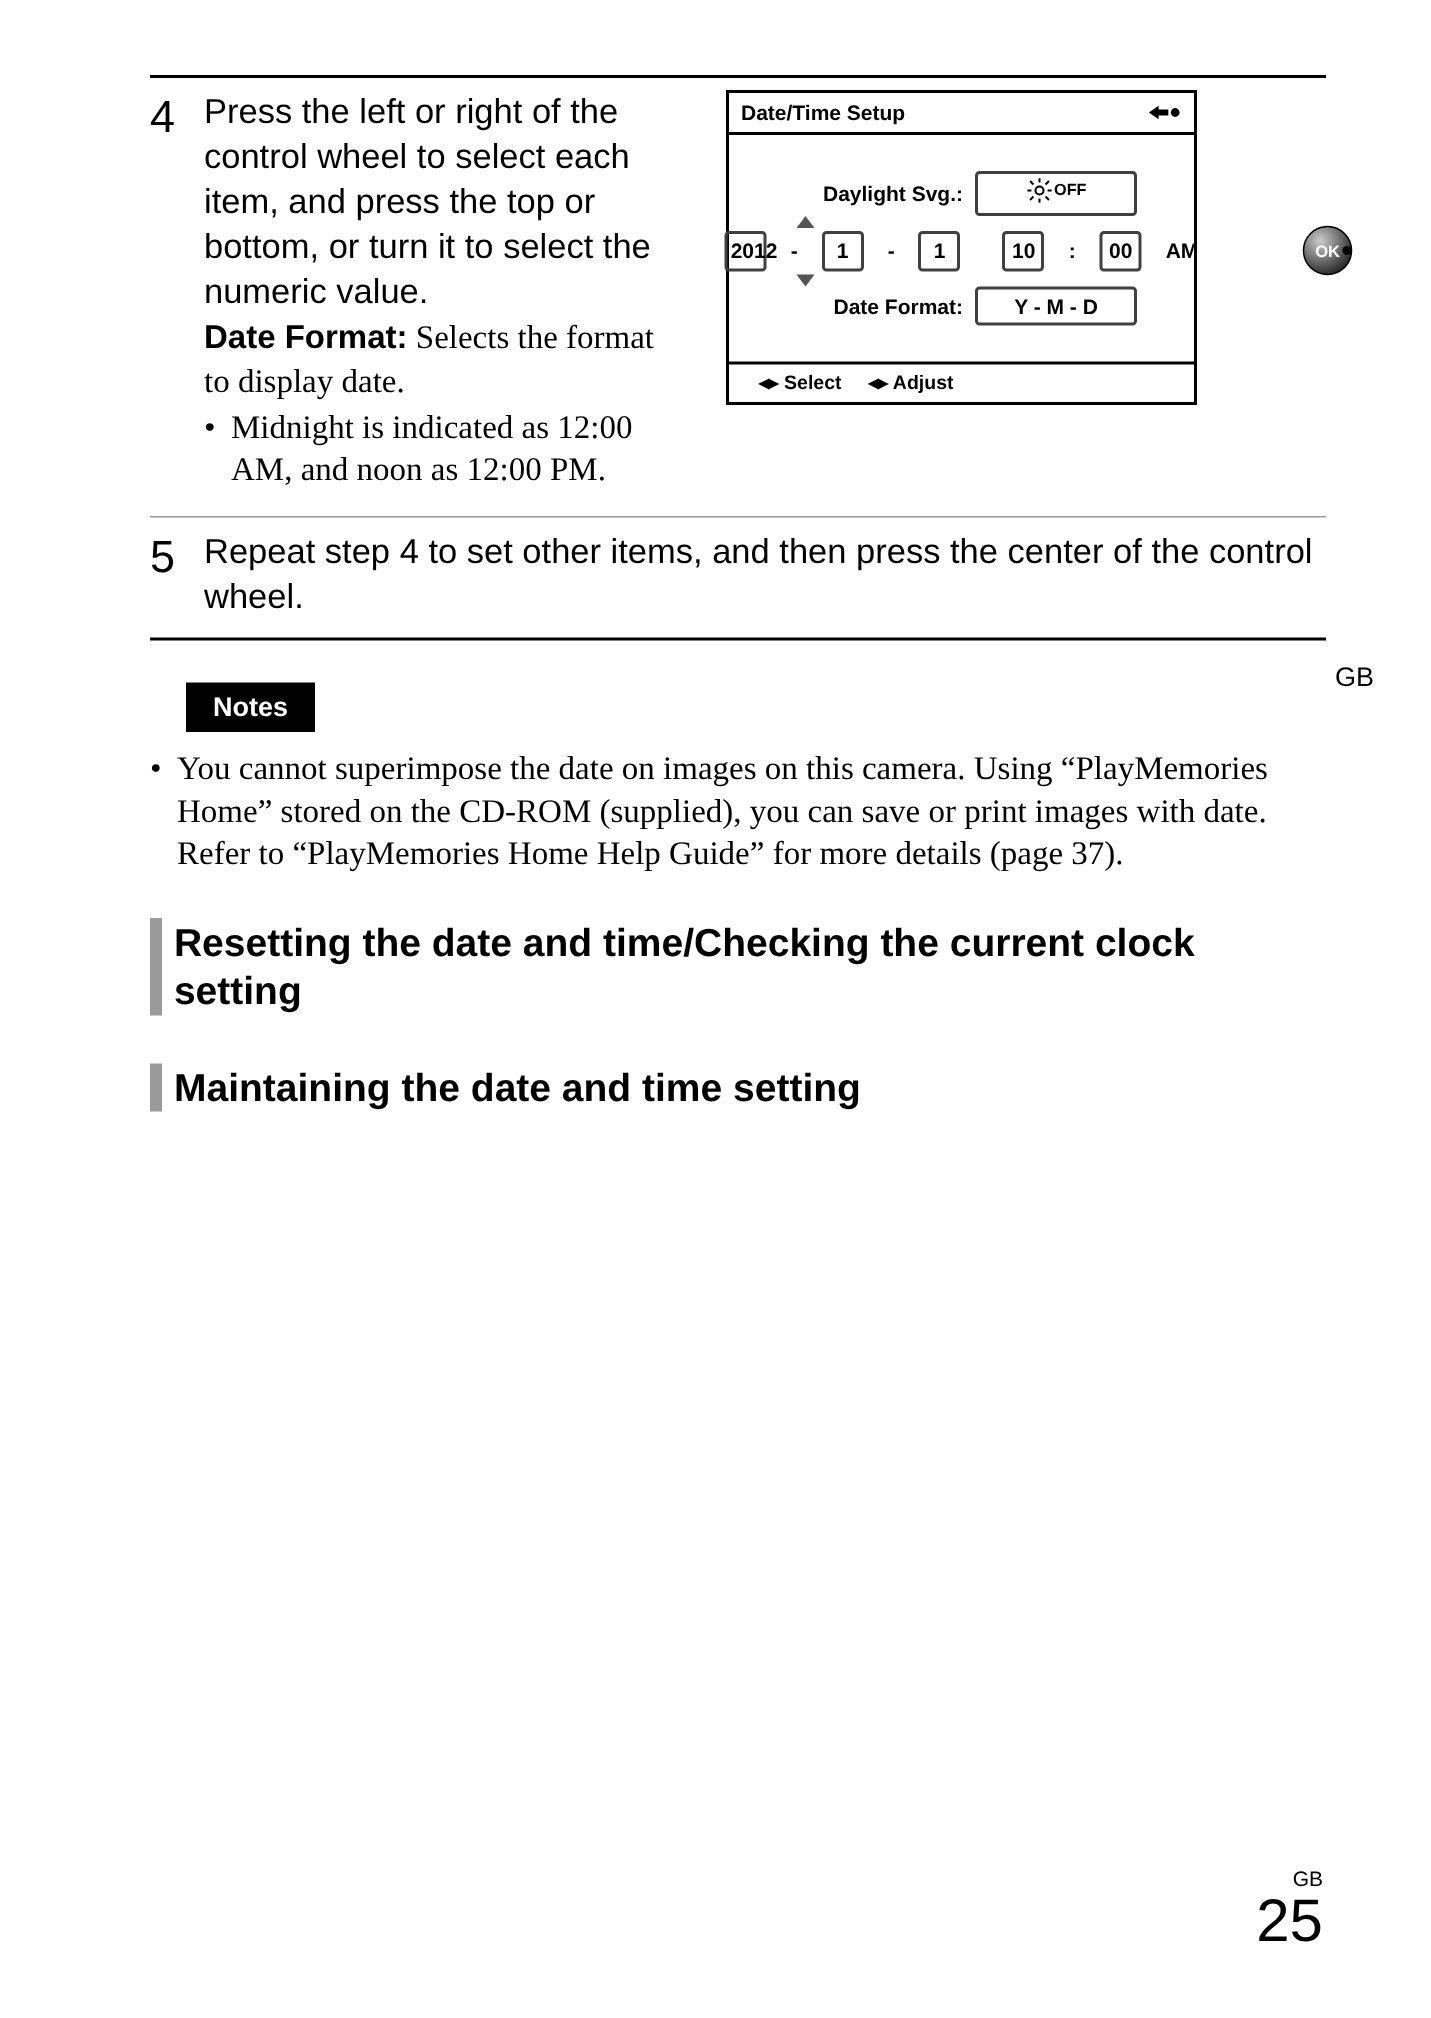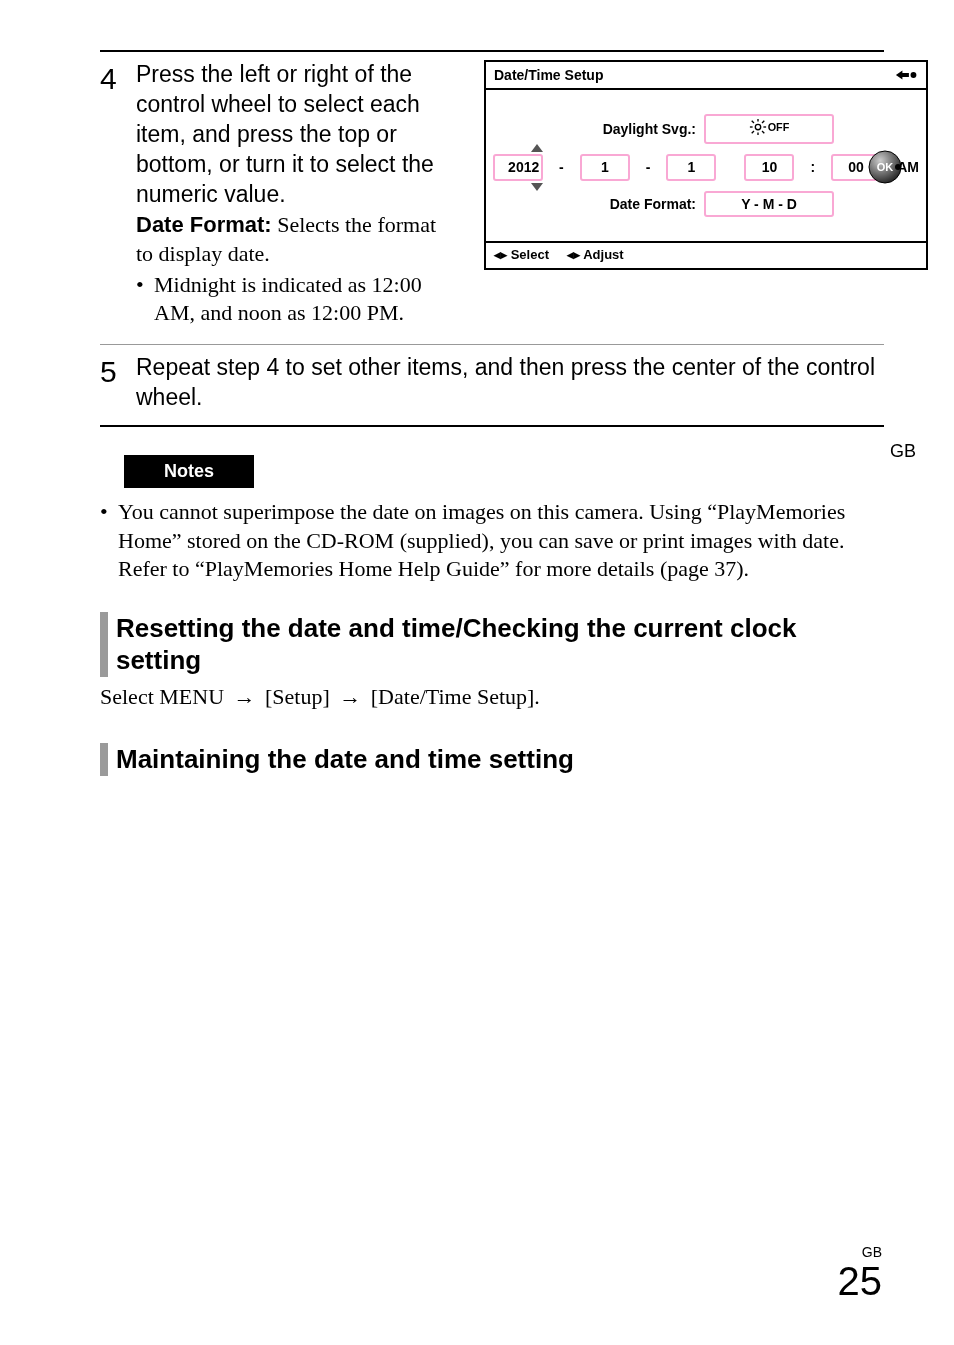--- a/index.html
+++ b/index.html
@@ -78,21 +78,21 @@
   
   .shot {
     width: 400px;
     flex-shrink: 0;
     margin-left: auto;
     font-family: Arial, Helvetica, sans-serif;
     font-size: 14px;
     position: relative;
   }
   .shot-outer {
-    width: 444px;
+    width: 314px;
     border: 2px solid #000;
     box-sizing: border-box;
     position: relative;
     background: #fff;
   }
   .shot-title {
     display: flex;
     align-items: center;
     justify-content: space-between;
     border-bottom: 2px solid #000;
@@ -111,23 +111,23 @@
     position: relative;
   }
   .shot-label {
     width: 120px;
     text-align: right;
     font-weight: bold;
     padding-right: 6px;
     white-space: nowrap;
   }
   .valbox {
-    border: 2px solid #f9a8d4;
+    border: 2px solid #404040;
     border-radius: 3px;
-    padding: 2px 13px;
+    padding: 2px 2px;
     margin: 0 2px;
     font-weight: bold;
     min-width: 20px;
     text-align: center;
   }
   .wide {
     min-width: 100px;
   }
   .sep {
     font-weight: bold;
@@ -146,21 +146,21 @@
     width: 0; height: 0;
     border-left: 6px solid transparent;
     border-right: 6px solid transparent;
   }
   .tri-up { top: -10px; border-bottom: 8px solid #555;}
   .tri-down { bottom: -10px; border-top: 8px solid #555;}
   .shot-foot {
     border-top: 2px solid #000;
     display: flex;
     gap: 18px;
-    padding: 4px 8px;
+    padding: 4px 20px;
     font-weight: bold;
     font-size: 13px;
     align-items: center;
   }
   .ok-badge {
     position: absolute;
     right: -18px;
     top: 90px;
     width: 34px;
     height: 34px;
@@ -181,21 +181,21 @@
   .notes-block {
     margin-top: 28px;
   }
   .notes-label {
     display: inline-block;
     background: #000;
     color: #fff;
     font-family: Arial, Helvetica, sans-serif;
     font-weight: bold;
     font-size: 18px;
-    padding: 5px 40px;
+    padding: 5px 18px;
     margin-left: 24px;
   }
   .notes-list {
     margin-top: 10px;
   }
   .notes-list .bullet { font-size: 22px; }
 
   .h2 {
     display: flex;
     align-items: flex-start;
@@ -352,23 +352,20 @@
         <div class="dot">•</div>
         <div>You cannot superimpose the date on images on this camera. Using “PlayMemories Home” stored on the CD-ROM (supplied), you can save or print images with date. Refer to “PlayMemories Home Help Guide” for more details (page 37).</div>
       </div>
     </div>
   </div>
 
   <div class="h2">
     <div class="bar"></div>
     <div>Resetting the date and time/Checking the current clock setting</div>
   </div>
-  <div class="para">
-    <span>Select MENU </span><span class="arrow">→</span><span> [Setup] </span><span class="arrow">→</span><span> [Date/Time Setup].</span>
-  </div>
 
   <div class="h2" style="margin-top:32px">
     <div class="bar"></div>
     <div>Maintaining the date and time setting</div>
   </div>
 
   <div class="footer">
     <div class="gb">GB</div>
     <div class="pn">25</div>
   </div>

